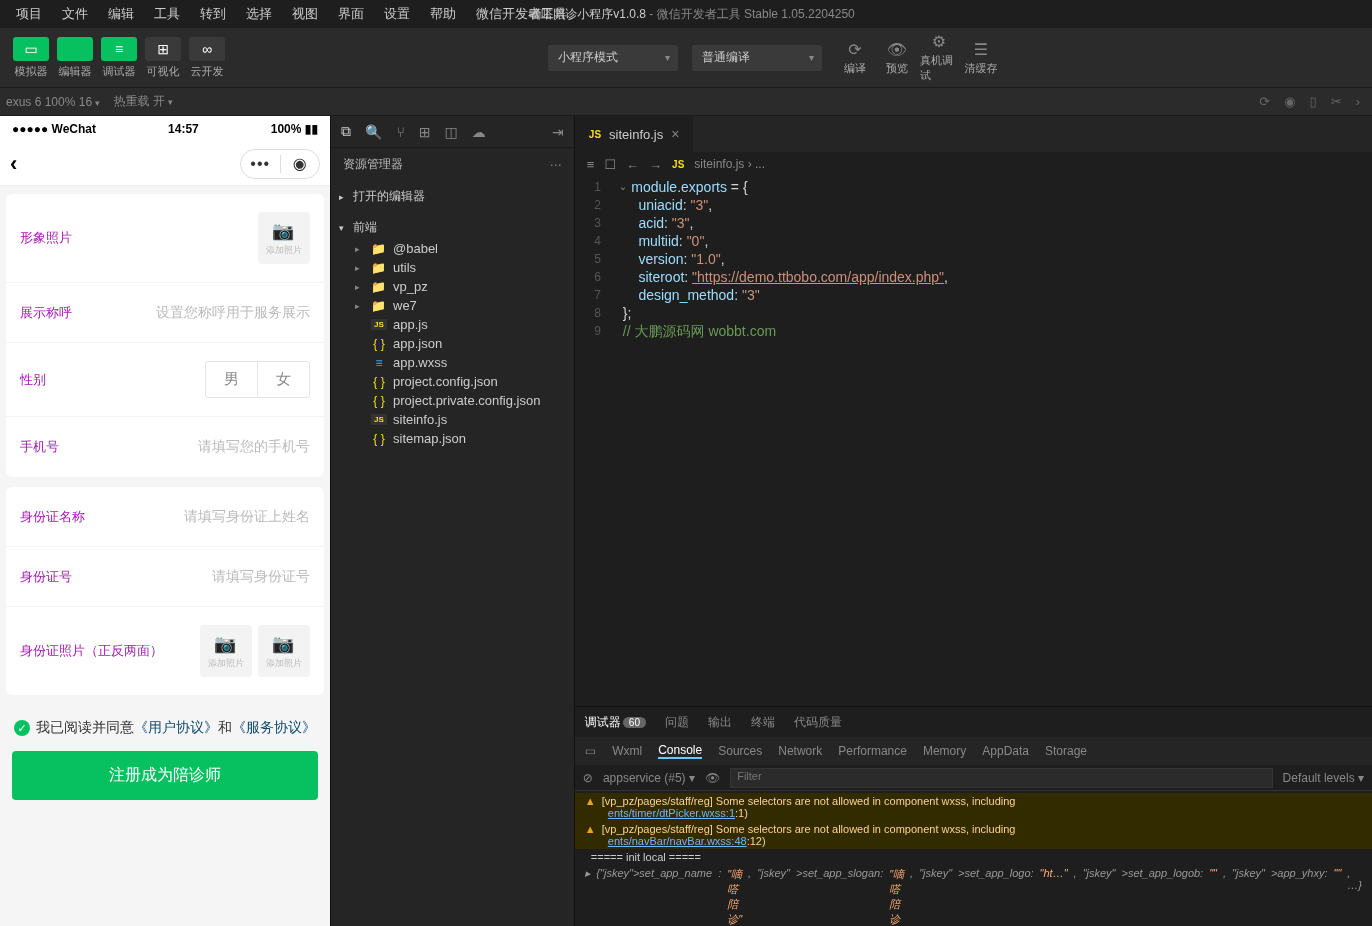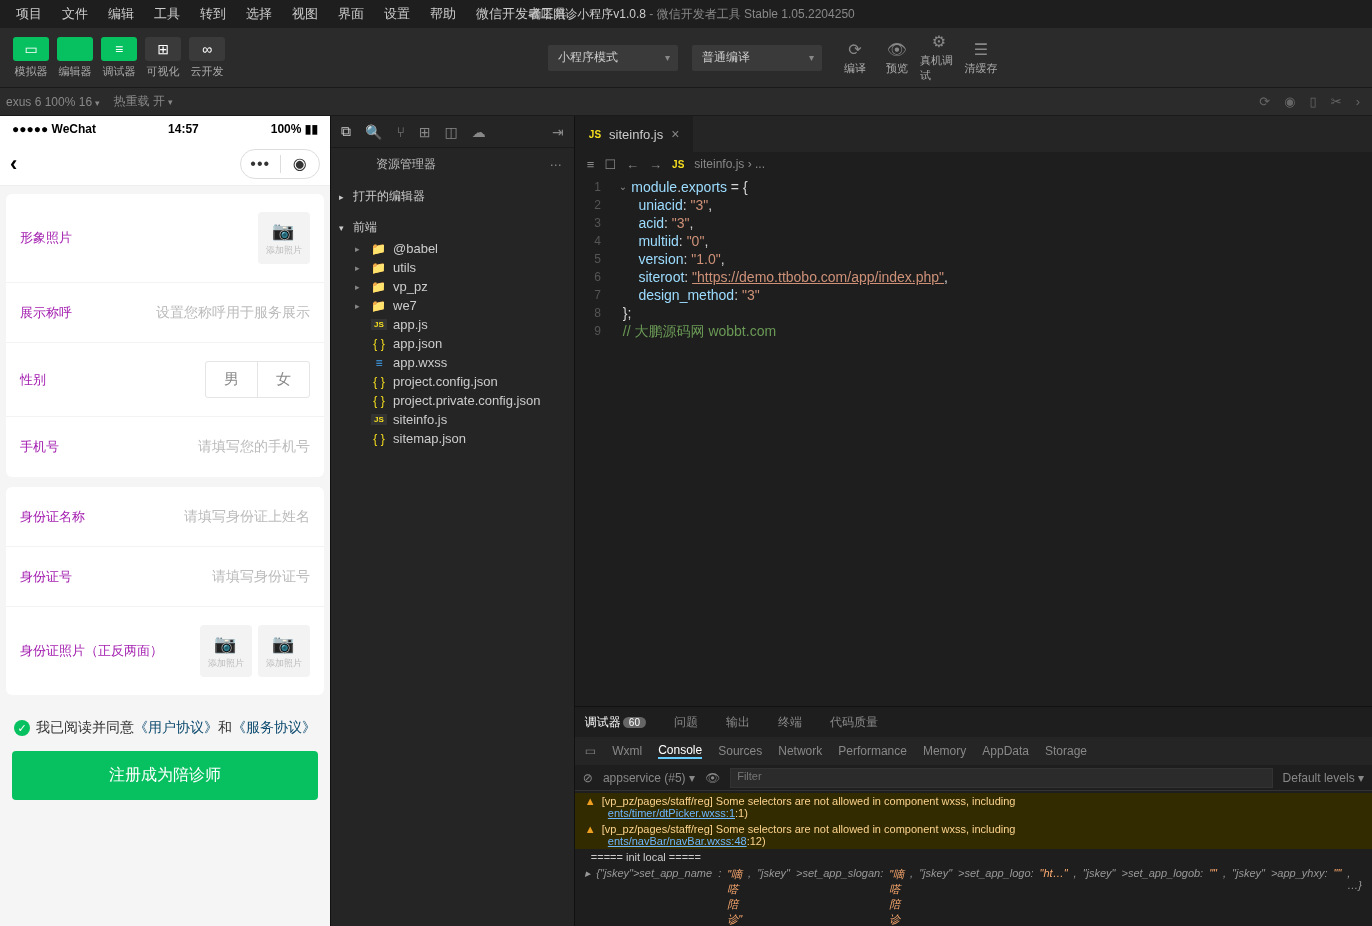--- a/index.html
+++ b/index.html
@@ -56,21 +56,21 @@
 .agree-row .check{width:16px; height:16px; border-radius:50%; background:#07c160; color:#fff; font-size:11px; display:flex; align-items:center; justify-content:center; margin-right:6px;}
 .agree-row .link{color:#0c4a6e;}
 .submit-btn { background:#07c160; color:#fff; text-align:center; padding:14px; margin:0 6px 10px; border-radius:4px; font-size:16px; cursor:pointer;}
 
 
 .explorer { width: 350px; background: #252526; display:flex; flex-direction:column; border-right:1px solid #111;}
 .exp-iconbar { height:32px; display:flex; align-items:center; gap:14px; padding:0 10px; color:#888; font-size:14px; border-bottom:1px solid #1a1a1a;}
 .exp-iconbar span{cursor:pointer;}
 .exp-iconbar .active{color:#ccc;}
 .exp-iconbar .spacer{flex:1;}
-.exp-title { padding:8px 12px; font-size:12px; color:#bbb; display:flex; align-items:center;margin-left:33px;}
+.exp-title { padding:8px 12px; font-size:12px; color:#bbb; display:flex; align-items:center;}
 .exp-title .dots{margin-left:auto; cursor:pointer; color:#888;}
 .exp-section { padding:4px 0;}
 .exp-section .sec-head{display:flex; align-items:center; padding:3px 8px; font-size:12px; color:#ccc; cursor:pointer; gap:4px;}
 .exp-section .sec-head .chev{font-size:9px; width:10px;}
 .tree { padding-left: 24px; font-size: 13px; }
 .tree-item { display:flex; align-items:center; padding:2px 0; color:#ccc; cursor:pointer; gap:6px;}
 .tree-item .chev{font-size:9px; width:10px; color:#888;}
 .tree-item .ficon{width:16px; text-align:center; font-size:12px;}
 .tree-item.folder .ficon{color:#c09553;}
 .tree-item.js .ficon{color:#f7df1e; background:#333; font-size:8px; padding:1px; font-weight:bold;}
@@ -86,21 +86,21 @@
 .breadcrumb { height:24px; display:flex; align-items:center; padding:0 12px; font-size:12px; color:#888; gap:10px;}
 .breadcrumb .gly{font-size:13px; cursor:pointer;}
 .code { flex:1; font-family: Consolas, Monaco, monospace; font-size:14px; line-height:18px; overflow:auto; padding:2px 0;}
 .code-line { display:flex;}
 .code-line .ln { width:44px; text-align:right; color:#555; padding-right:18px; user-select:none; font-size:12px;}
 .code-line .codetxt{ white-space:pre; color:#d4d4d4;} .obj{color:#9cdcfe;} .op{color:#d4d4d4;} .str{color:#ce9178;} .url{color:#ce9178; text-decoration:underline;} .cmt{color:#6a9955;}
 .fold{color:#888; font-size:10px; padding-right:4px;}
 
 
 .debugger { height:220px; background:#1e1e1e; border-top:1px solid #111; display:flex; flex-direction:column;}
-.dbg-tabs { height:30px; display:flex; align-items:center; padding:0 6px; font-size:12px; color:#888; gap:20px;}
+.dbg-tabs { height:30px; display:flex; align-items:center; padding:0 6px; font-size:12px; color:#888; gap:11px;}
 .dbg-tabs .dtab{cursor:pointer; padding:0 4px;}
 .dbg-tabs .dtab.active{color:#fff;}
 .dbg-tabs .badge{background:#666; color:#fff; border-radius:8px; padding:0 6px; font-size:10px; margin-left:2px;}
 .dbg-sub { height:28px; background:#252526; display:flex; align-items:center; padding:0 10px; font-size:12px; color:#888; gap:16px;}
 .dbg-sub .subtab{cursor:pointer;}
 .dbg-sub .subtab.active{color:#fff; border-bottom:2px solid #6cf;}
 .dbg-filter { height:26px; display:flex; align-items:center; padding:0 8px; font-size:12px; color:#888; gap:10px; border-bottom:1px solid #333;}
 .dbg-filter .inp{flex:1; background:#2b2b2b; height:20px; border:1px solid #333; padding:0 6px;}
 .dbg-filter .inp input{background:none; border:none; outline:none; color:#ccc; width:100%; font-size:11px;}
 .dbg-console { flex:1; overflow:auto; font-family:Consolas,monospace; font-size:11px; padding:2px 0;}

